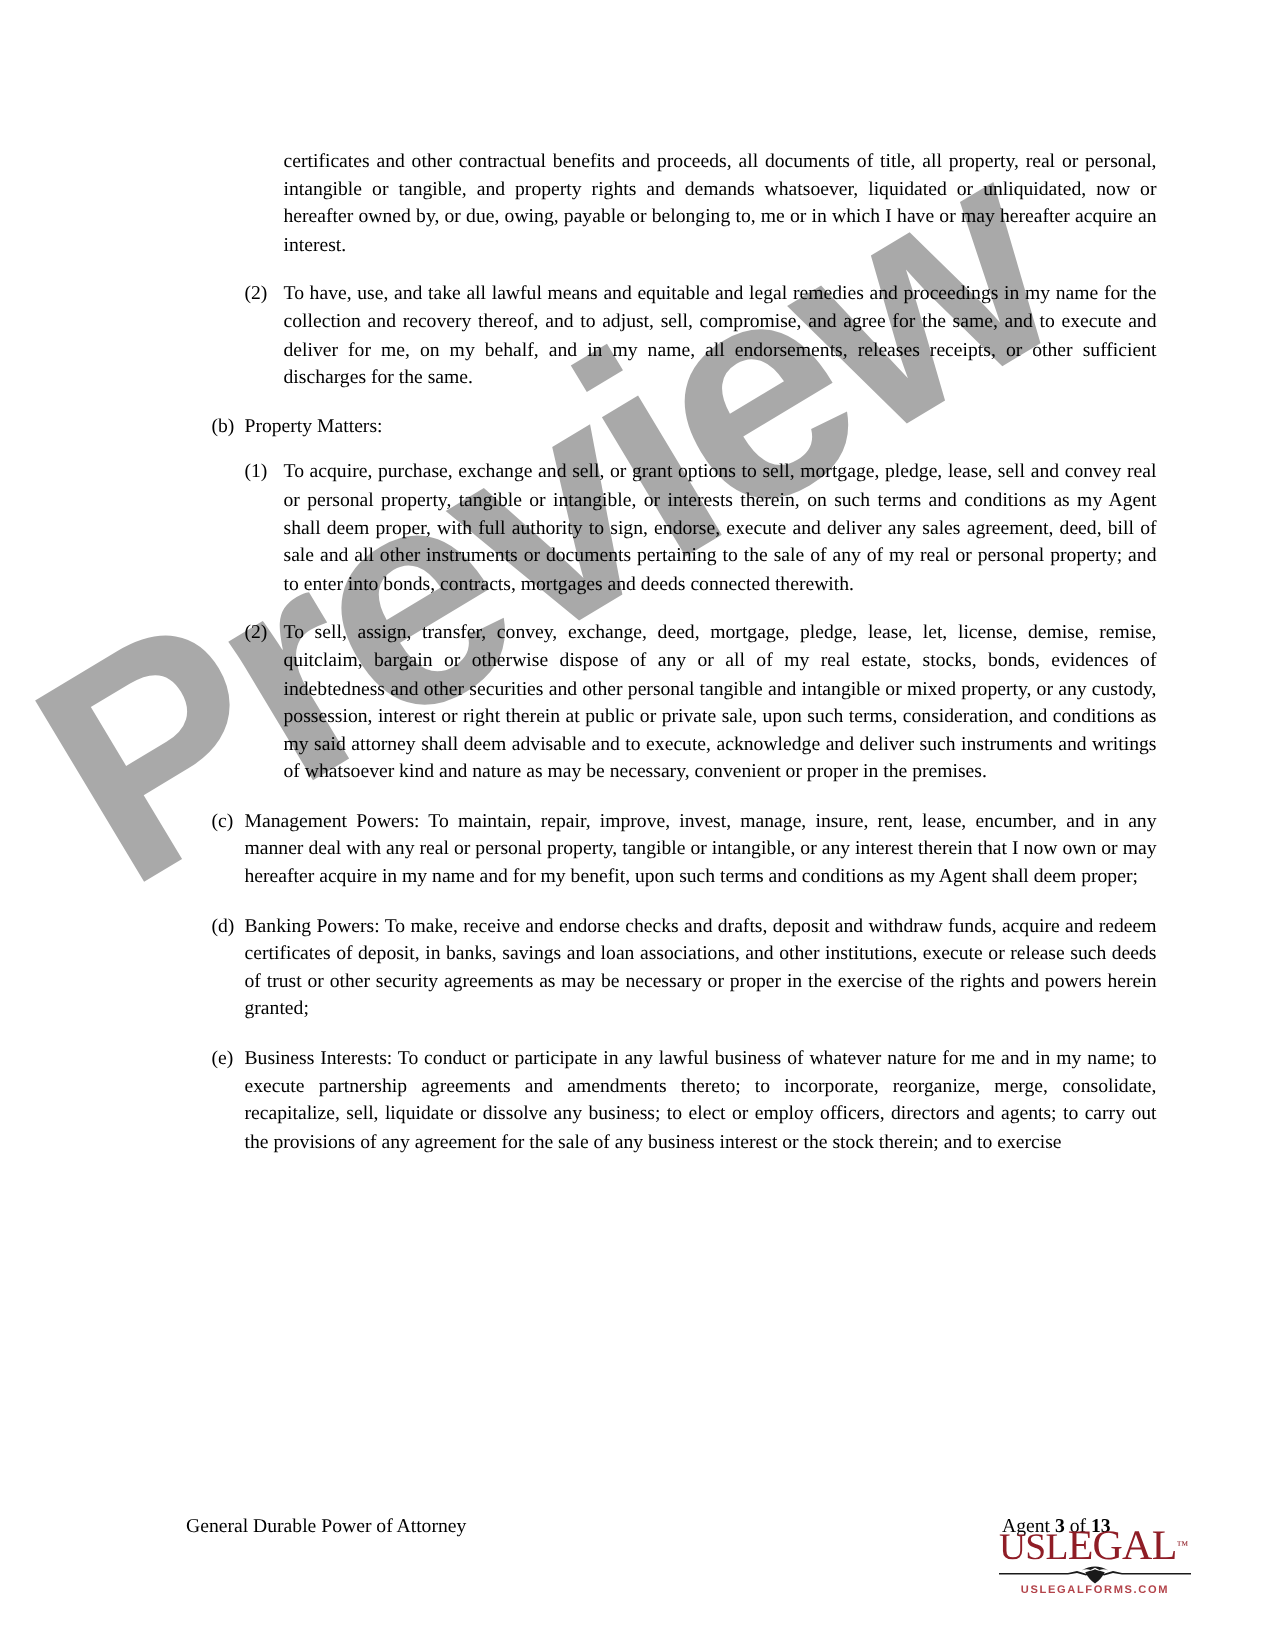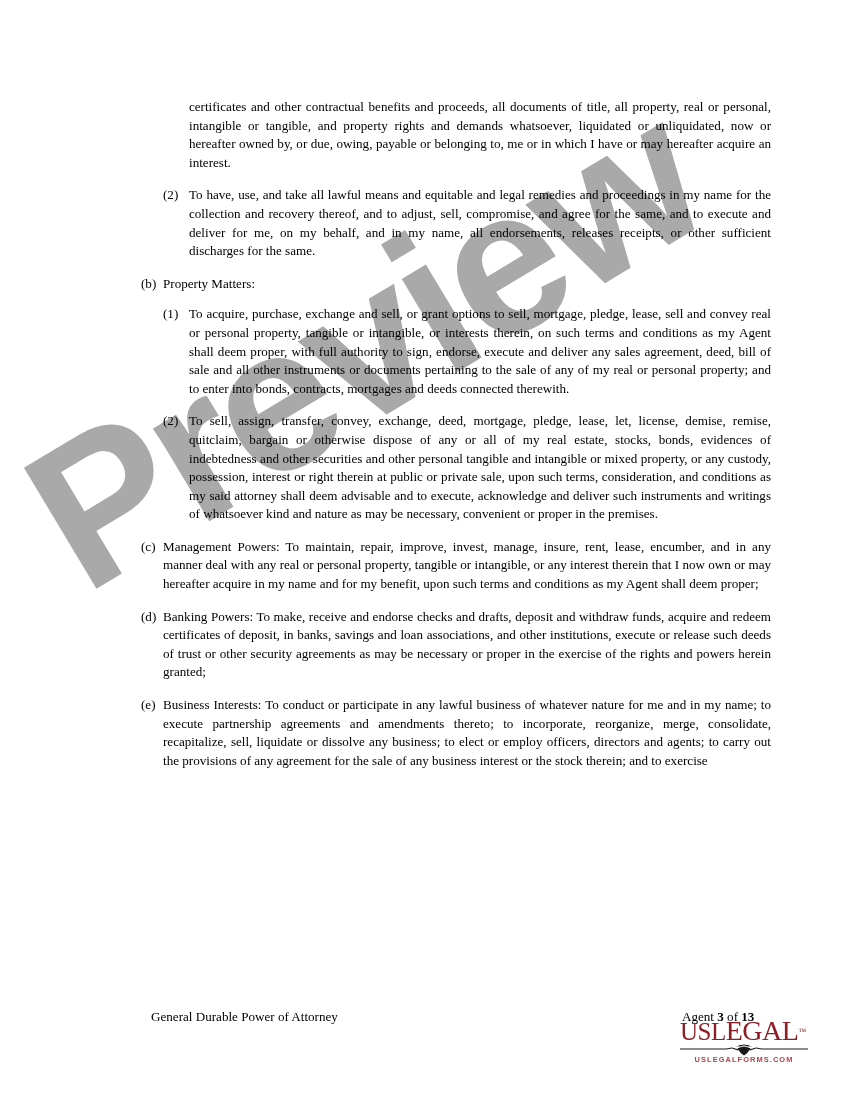--- a/index.html
+++ b/index.html
@@ -91,27 +91,26 @@
   .ptext:last-child { }
 
   .heading-ul {
     text-underline-offset: 1px;
   }
 
   
   .footer {
     position: absolute;
     left: 124px;
-    right: 22px;
+    right: 36px;
     top: 1008px;
     z-index: 3;
     display: flex;
     align-items: center;
     justify-content: space-between;
-    margin-left: 27px;
   }
   .footer-title {
     font-size: 13.1px;
     line-height: 18px;
     white-space: nowrap;
   }
   .footer-right {
     display: flex;
     flex-direction: column;
     align-items: flex-start;

